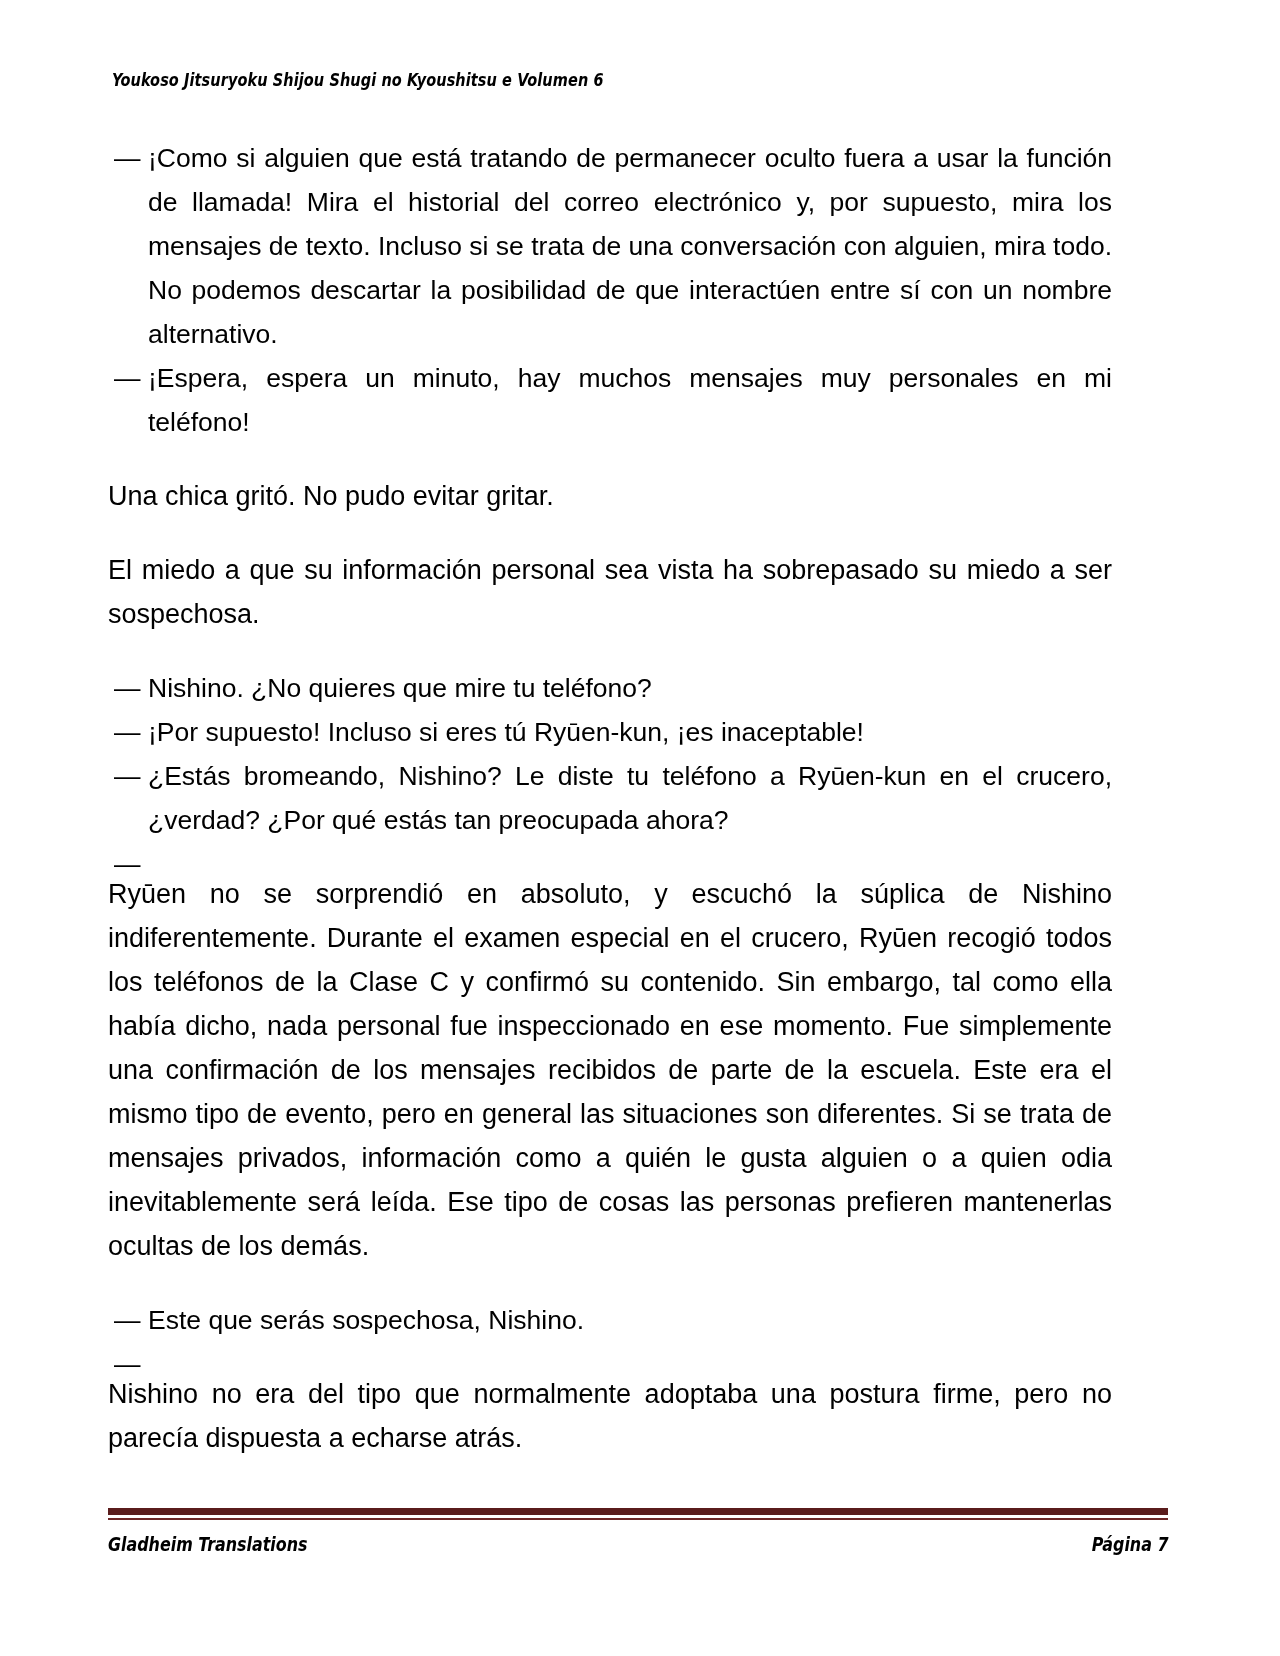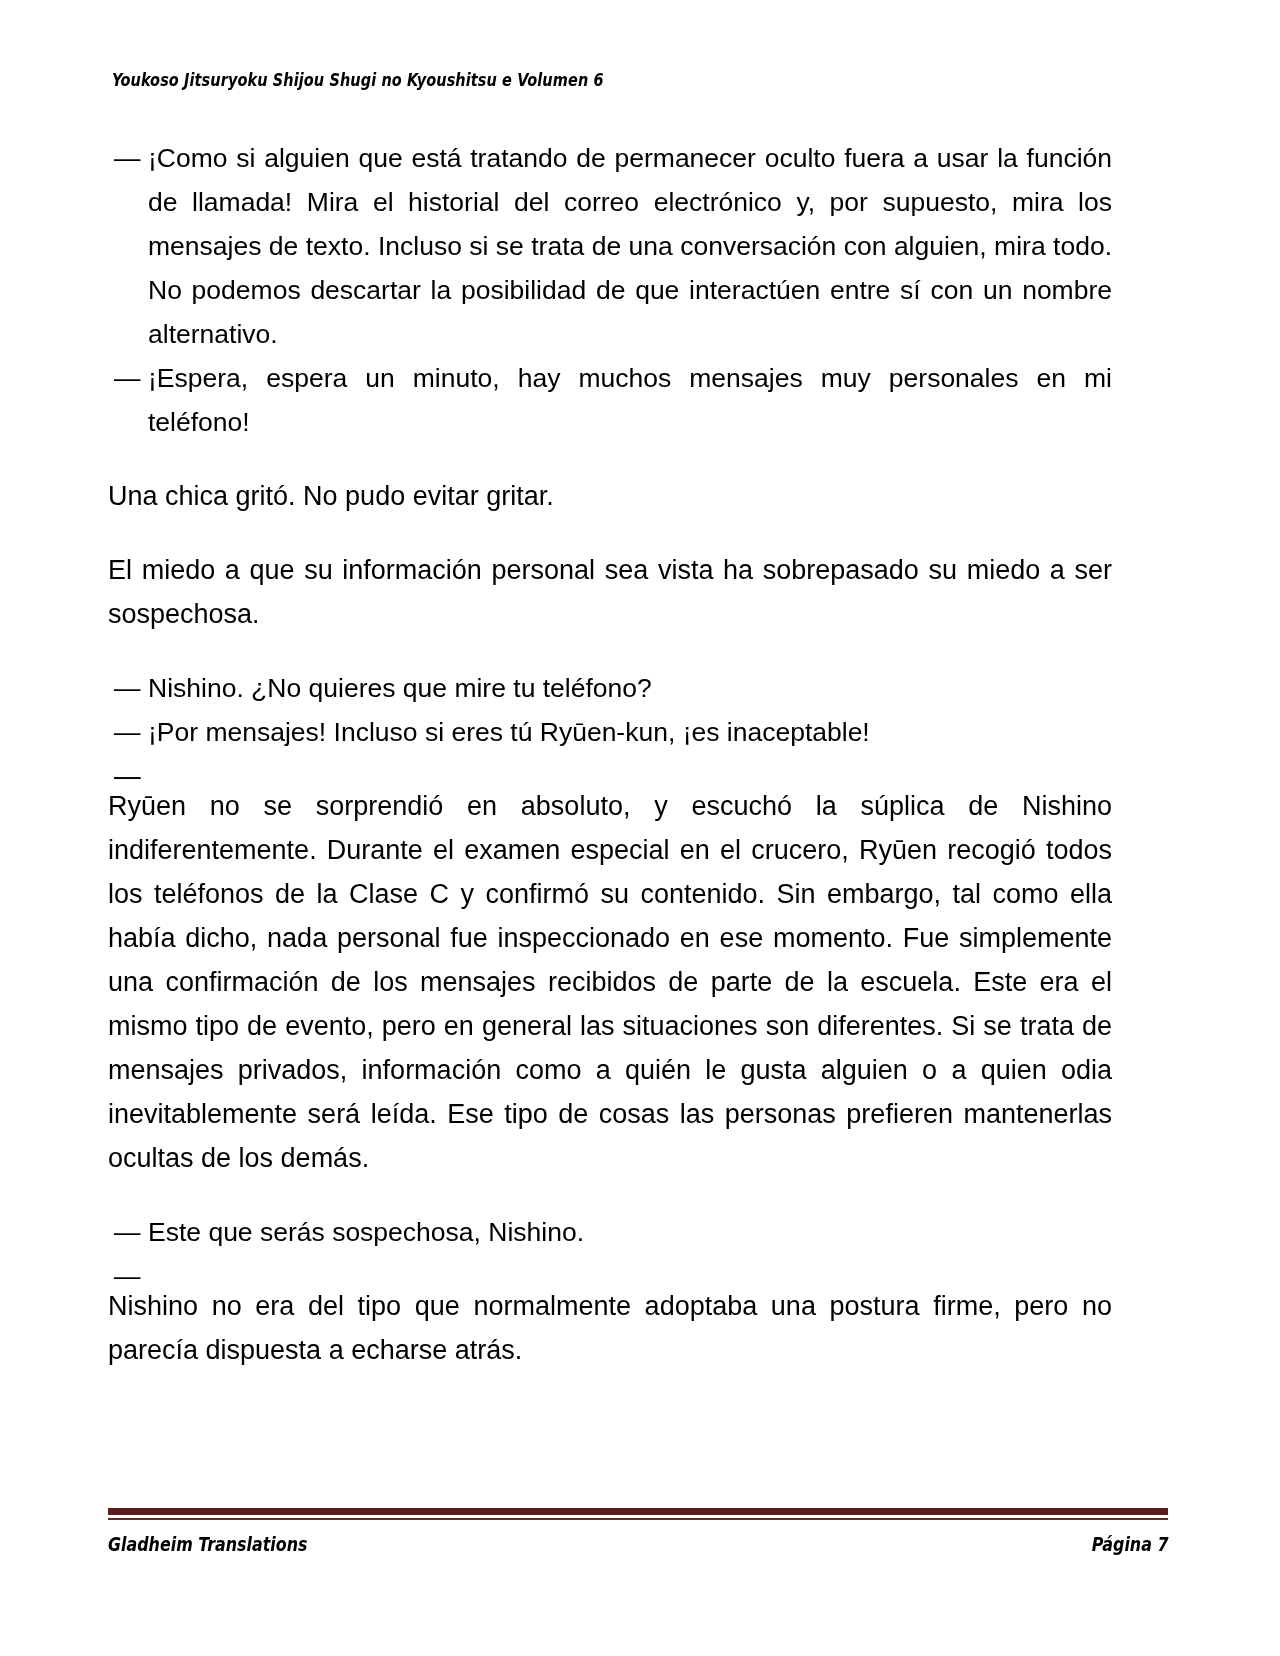--- a/index.html
+++ b/index.html
@@ -164,24 +164,25 @@
 
     <div class="gap-md"></div>
 
     <ul class="dialogue">
       <li>
         <span class="dash">—</span>
         <span>Nishino. ¿No quieres que mire tu teléfono?</span>
       </li>
       <li>
         <span class="dash">—</span>
-        <span>¡Por mensajes! Incluso si eres tú Ryūen-kun, ¡es inaceptable!</span>
-      </li>
-      <li>
-        <span class="dash">—</span>
+        <span>¡Por supuesto! Incluso si eres tú Ryūen-kun, ¡es inaceptable!</span>
+      </li>
+      <li>
+        <span class="dash">—</span>
+        <span>¿Estás bromeando, Nishino? Le diste tu teléfono a Ryūen-kun en el crucero, ¿verdad? ¿Por qué estás tan preocupada ahora?</span>
       </li>
       <li>
         <span class="dash">—</span>
       </li>
     </ul>
 
     <div class="gap-md"></div>
 
     <p class="para last-line-left">Ryūen no se sorprendió en absoluto, y escuchó la súplica de Nishino indiferentemente. Durante el examen especial en el crucero, Ryūen recogió todos los teléfonos de la Clase C y confirmó su contenido. Sin embargo, tal como ella había dicho, nada personal fue inspeccionado en ese momento. Fue simplemente una confirmación de los mensajes recibidos de parte de la escuela. Este era el mismo tipo de evento, pero en general las situaciones son diferentes. Si se trata de mensajes privados, información como a quién le gusta alguien o a quien odia inevitablemente será leída. Ese tipo de cosas las personas prefieren mantenerlas ocultas de los demás.</p>
 

